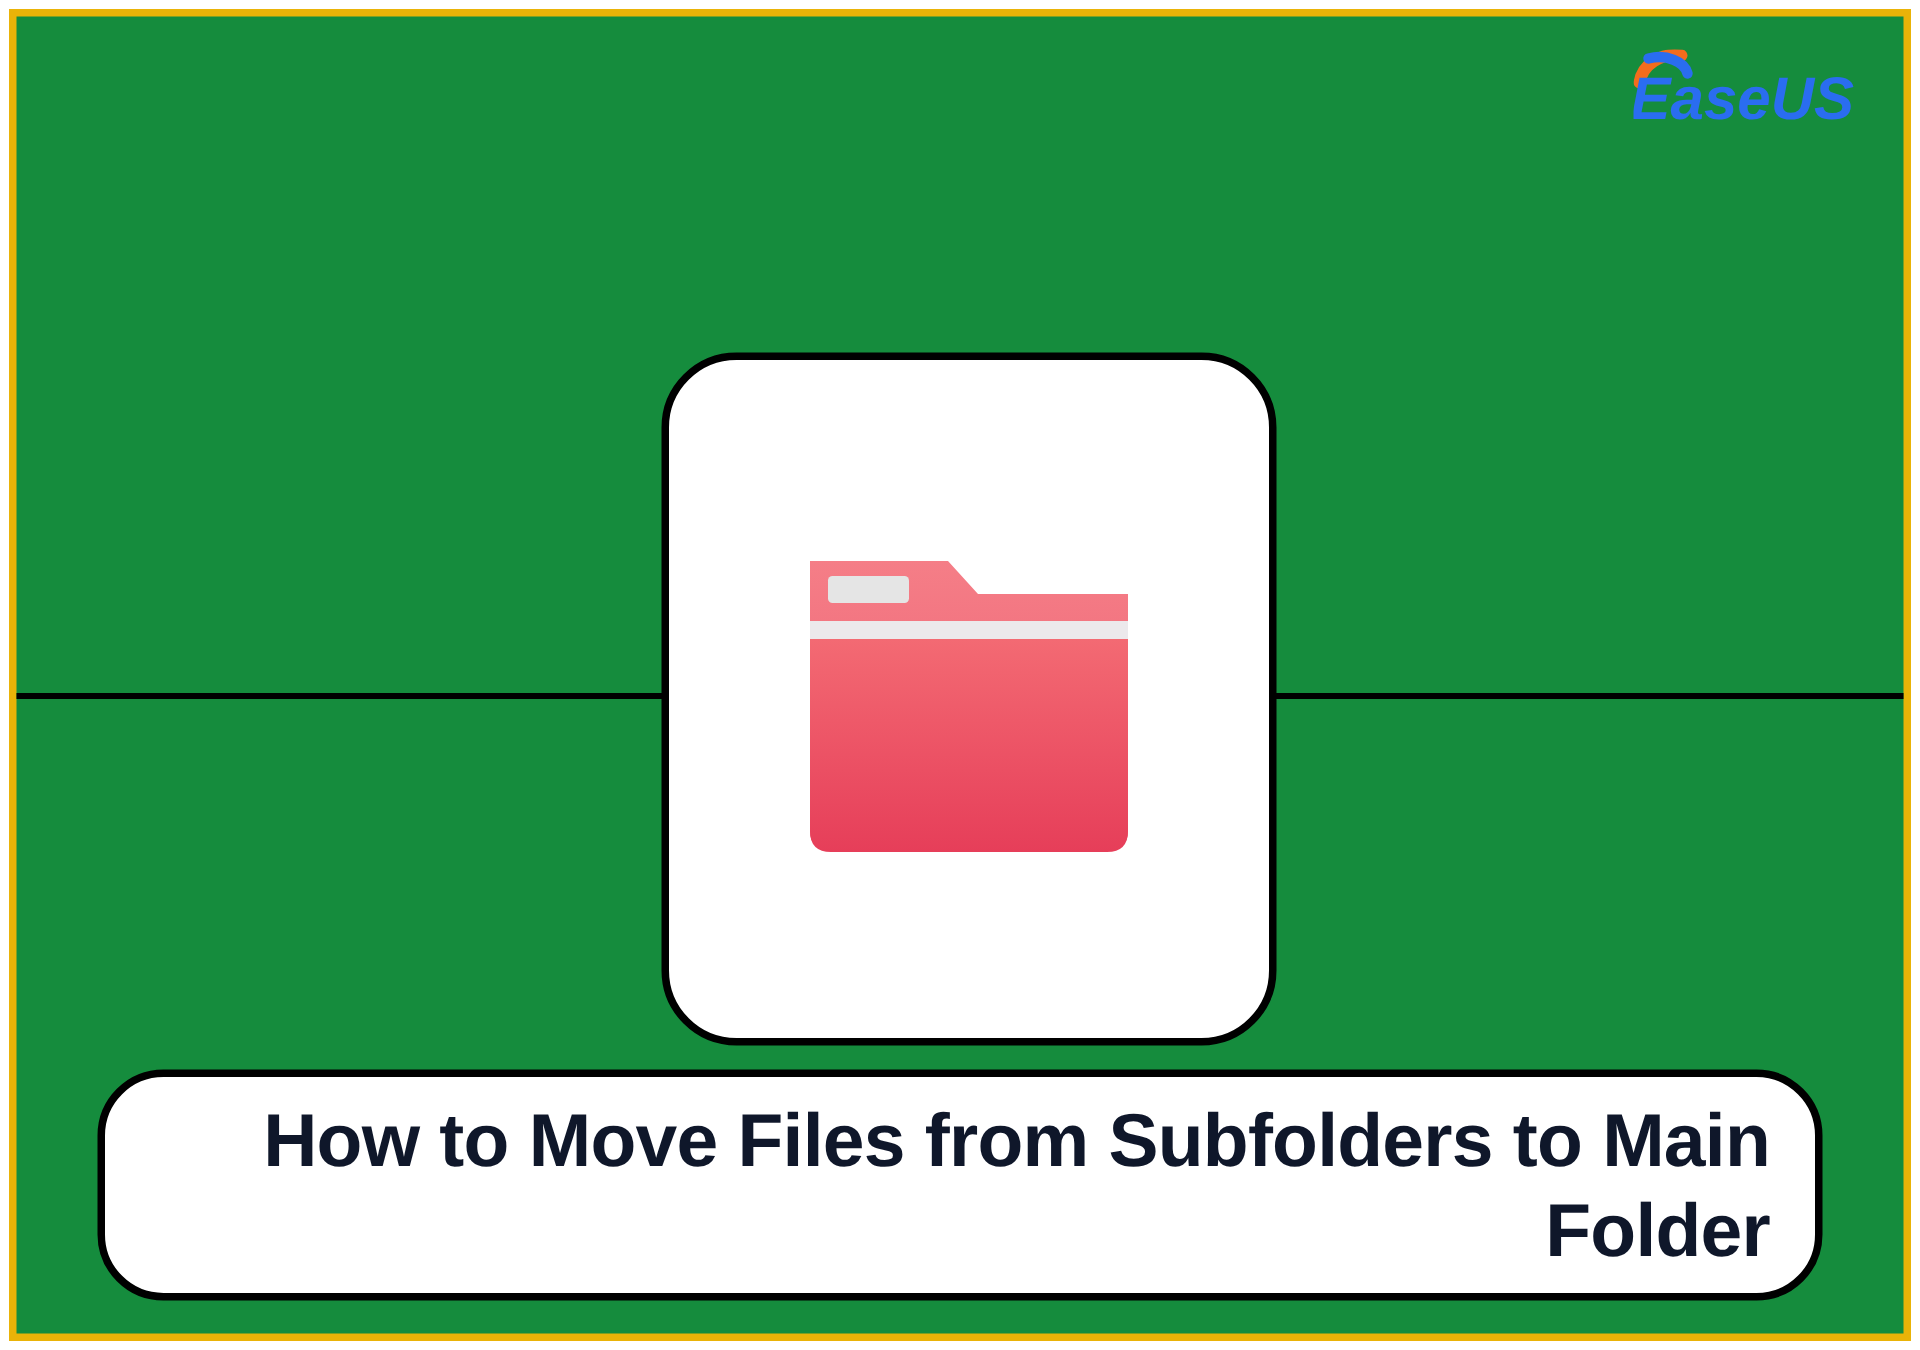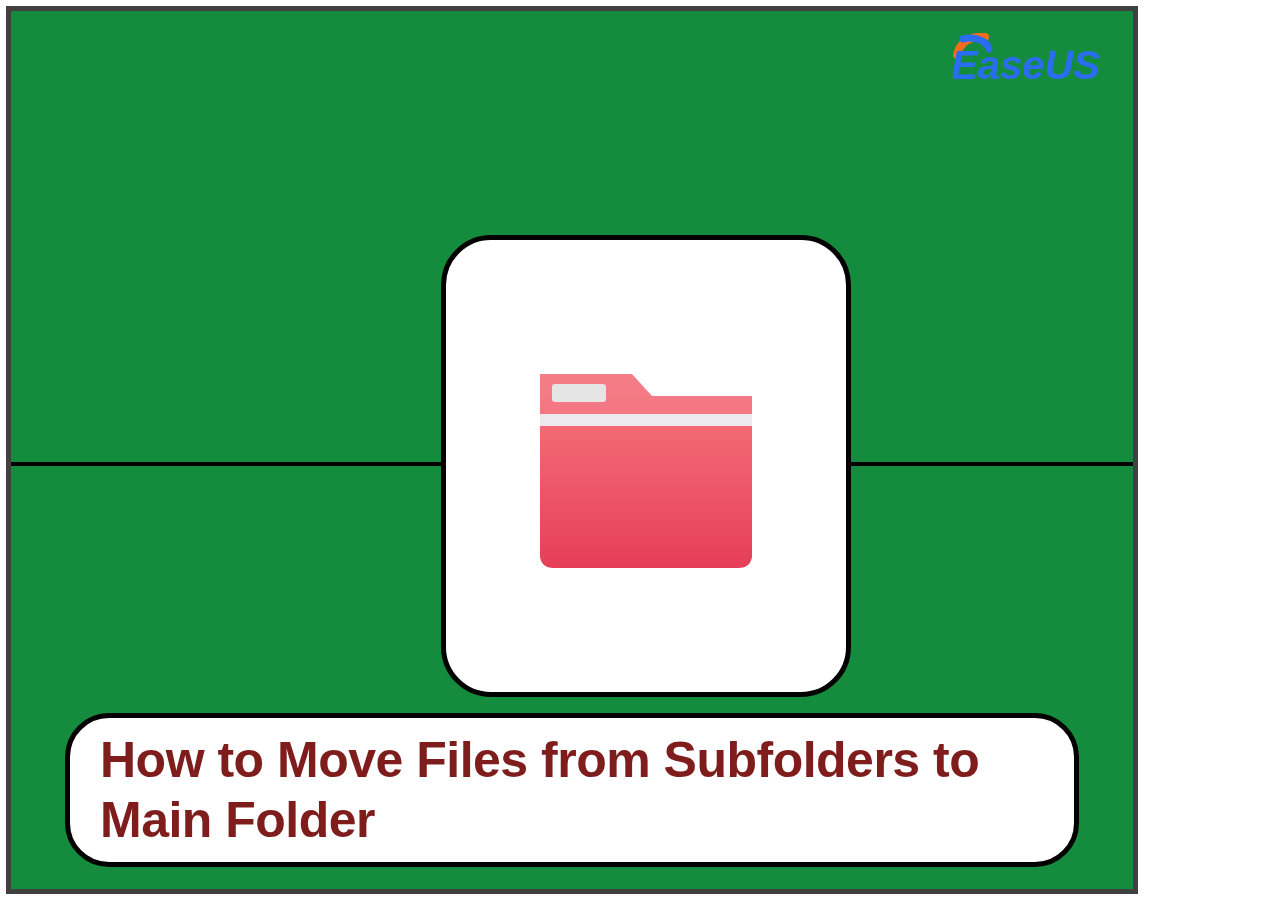--- a/index.html
+++ b/index.html
@@ -12,23 +12,23 @@
       height: 900px;
       background: #fff;
       font-family: Arial, Helvetica, sans-serif;
       position: relative;
       overflow: hidden;
     }
     .outer-frame {
       position: absolute;
       left: 6px;
       top: 6px;
-      width: 1132px;
+      width: 1268px;
       height: 888px;
-      border: 5px solid #404040;
+      border: 5px solid #eab308;
       background: #158c3d;
       text-decoration: underline;
     }
     .rule-line {
       position: absolute;
       left: 0;
       right: 0;
       top: 451px;
       height: 4px;
       background: #000;
@@ -67,22 +67,22 @@
       border: 5px solid #000;
       border-radius: 44px;
       display: flex;
       align-items: center;
       justify-content: center;
       padding: 12px 30px;
     }
     .title-text {
       font-size: 50px;
       font-weight: 800;
-      color: #7f1d1d;
-      text-align: left;
+      color: #0f172a;
+      text-align: right;
       line-height: 1.2;
       letter-spacing: -0.5px;
     }
   </style>
 </head>
 <body>
 
 <div class="outer-frame">
 
   <div class="rule-line"></div>

